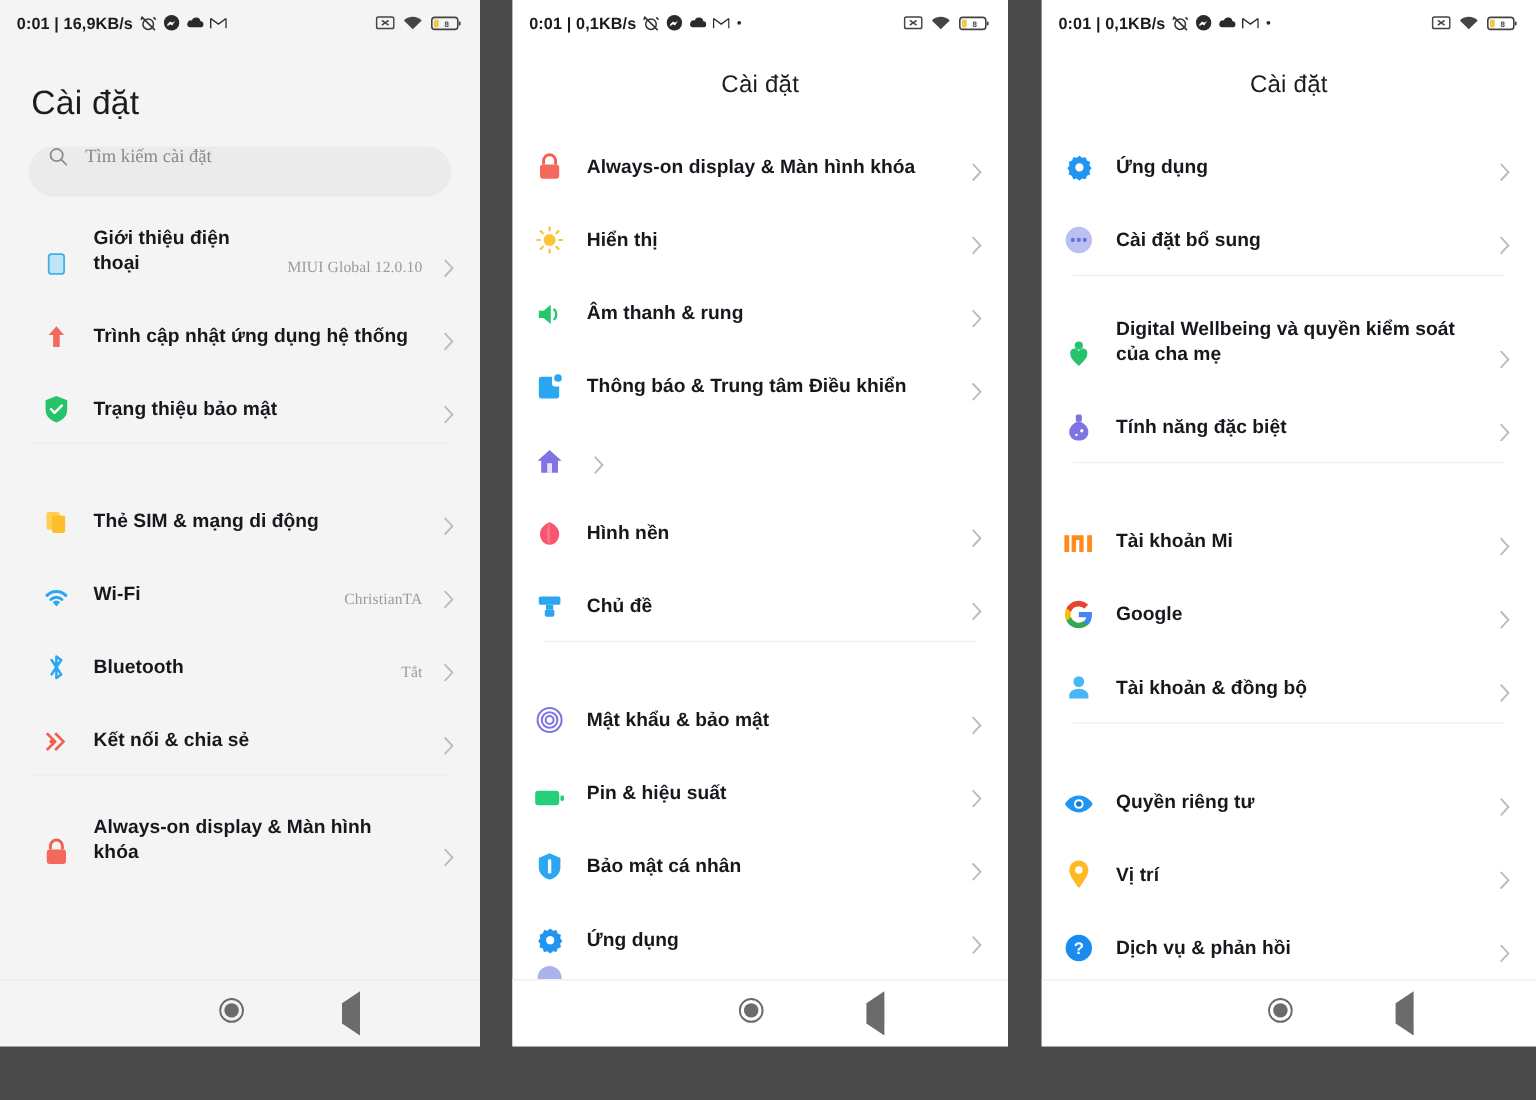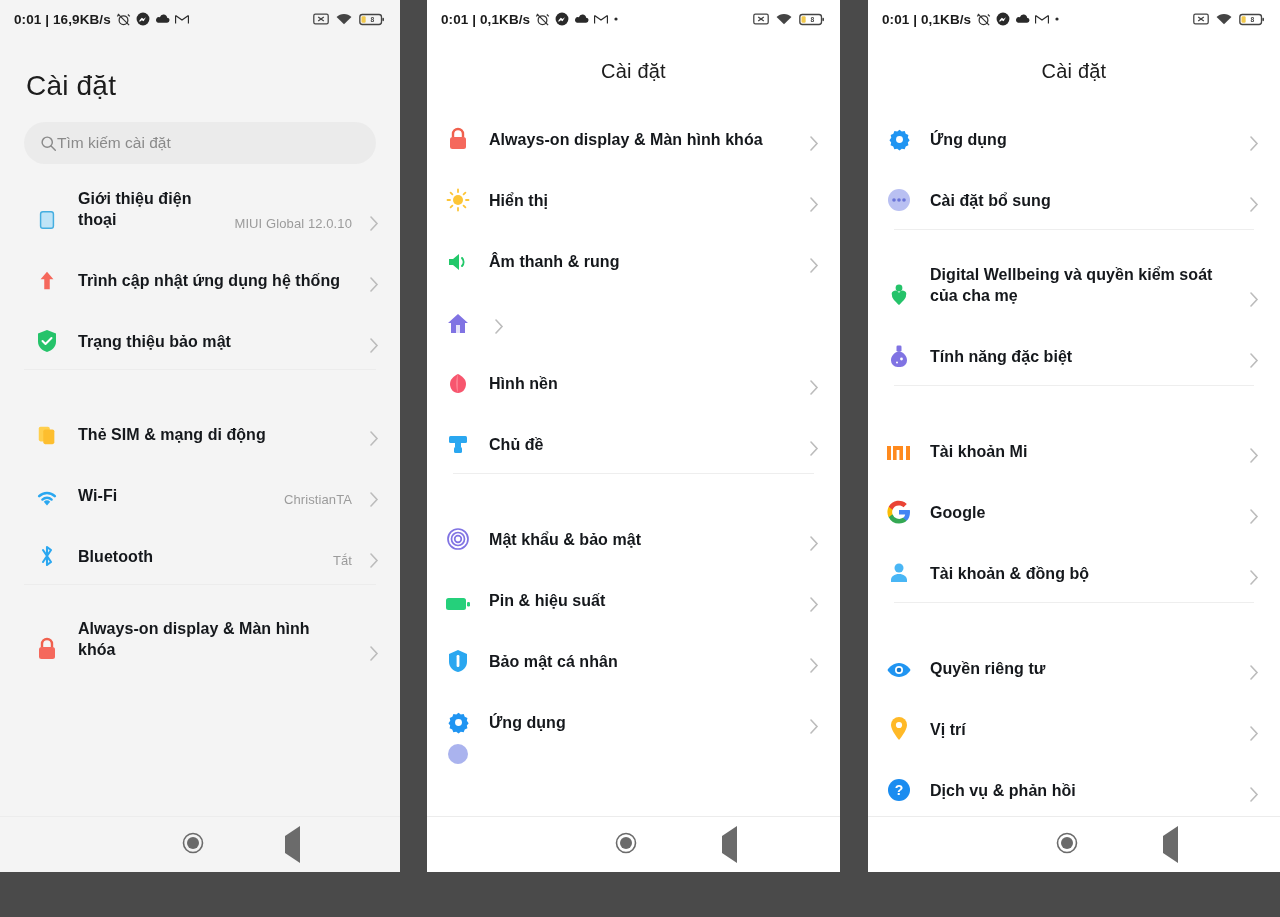--- a/index.html
+++ b/index.html
@@ -38,21 +38,21 @@
   }
   .center-title {
     font-size:20px; font-weight:400; color:#1c1c1c;
     text-align:center; padding:22px 0 14px; letter-spacing:.2px;
   }
 
   
   .search-wrap { padding:22px 24px 0 24px; }
   .searchbox {
     height:42px; background:#ebebeb; border-radius:21px;
-    display:flex; align-items:center; padding:0 16px; 
+    display:flex; align-items:flex-start; padding:0 16px; gap:14px;font-family:Liberation Serif, serif;
   }
   .search-ph { font-size:15.5px; color:#8a8a8a; }
 
   
   .list { flex:1; overflow:hidden; }
   .row {
     display:flex; align-items:flex-end;
     min-height:61px; padding:7px 16px 7px 0;
   }
   .row-ico {
@@ -60,21 +60,21 @@
     align-items:center; justify-content:center;
   }
   .p1 .row { padding-left:16px; }
   .p1 .row-ico { width:62px; flex:0 0 62px; }
   .row-label {
     flex:1; font-size:16px; font-weight:bold; color:#15181c;
     line-height:1.3; letter-spacing:.05px; padding-right:10px;
   }
   .row-value {
     font-size:13px; color:#9b9b9b; white-space:nowrap;
-    padding-right:12px; letter-spacing:.1px;
+    padding-right:12px; letter-spacing:.1px;font-family:Liberation Serif, serif;
   }
   .chev { width:20px; flex:0 0 20px; display:flex; justify-content:center; }
   .sep { height:1px; background:#ececec; margin:9px 24px 9px 24px; }
   .sep-wide { height:1px; background:#eeeeee; margin:10px 26px; }
   .gap { height:13px; }
 
   
   .navbar {
     height:56px; flex:0 0 56px; border-top:1px solid #ececec;
     display:flex; align-items:center; justify-content:space-around;
@@ -252,20 +252,36 @@
       </span>
       <span class="row-label">Bluetooth</span>
       <span class="row-value">Tắt</span>
       <span class="chev">
         <svg width="9" height="15" viewBox="0 0 9 15">
             <path d="M1 1l6 6.5L1 14" fill="none" stroke="#bcbcbc" stroke-width="1.6" stroke-linecap="round"></path>
           </svg>
       </span>
     </div>
 
+    <div class="row">
+      <span class="row-ico">
+        <svg width="24" height="22" viewBox="0 0 24 22">
+            <path d="M4 4l7 7-7 7" fill="none" stroke="#f0604d" stroke-width="2.2" stroke-linejoin="round"></path>
+            <path d="M11 4l7 7-7 7" fill="none" stroke="#f0604d" stroke-width="2.2" stroke-linejoin="round"></path>
+            <circle cx="8" cy="11" r="1.8" fill="#f0604d"></circle>
+          </svg>
+      </span>
+      <span class="row-label">Kết nối &amp; chia sẻ</span>
+      <span class="row-value"></span>
+      <span class="chev">
+        <svg width="9" height="15" viewBox="0 0 9 15">
+            <path d="M1 1l6 6.5L1 14" fill="none" stroke="#bcbcbc" stroke-width="1.6" stroke-linecap="round"></path>
+          </svg>
+      </span>
+    </div>
 
     <div class="sep"></div>
     <div class="gap"></div>
 
     <div class="row">
       <span class="row-ico">
         <svg width="22" height="24" viewBox="0 0 22 24">
             <path d="M6 10V7a5 5 0 0 1 10 0v3" fill="none" stroke="#f0604d" stroke-width="2.4"></path>
             <rect x="3" y="10" width="16" height="12" rx="2.5" fill="#f5685c"></rect>
           </svg>
@@ -398,20 +414,34 @@
           </svg>
       </span>
       <span class="row-label">Âm thanh &amp; rung</span>
       <span class="chev">
         <svg width="9" height="15" viewBox="0 0 9 15">
             <path d="M1 1l6 6.5L1 14" fill="none" stroke="#bcbcbc" stroke-width="1.6" stroke-linecap="round"></path>
           </svg>
       </span>
     </div>
 
+    <div class="row">
+      <span class="row-ico">
+        <svg width="24" height="24" viewBox="0 0 24 24">
+            <path d="M3 6a2 2 0 0 1 2-2h9v6a2 2 0 0 0 2 2h4v8a2 2 0 0 1-2 2H5a2 2 0 0 1-2-2z" fill="#2aa7f0"></path>
+            <circle cx="19" cy="5" r="3.2" fill="#2aa7f0"></circle>
+          </svg>
+      </span>
+      <span class="row-label">Thông báo &amp; Trung tâm Điều khiển</span>
+      <span class="chev">
+        <svg width="9" height="15" viewBox="0 0 9 15">
+            <path d="M1 1l6 6.5L1 14" fill="none" stroke="#bcbcbc" stroke-width="1.6" stroke-linecap="round"></path>
+          </svg>
+      </span>
+    </div>
 
     <div class="row">
       <span class="row-ico">
         <svg width="24" height="22" viewBox="0 0 24 22">
             <path d="M12 2l10 9h-3v10H5V11H2z" fill="#8073e3"></path>
             <rect x="10" y="13" width="4" height="8" fill="#fff" opacity=".8"></rect>
           </svg>
       </span>
       <span class="chev">
         <svg width="9" height="15" viewBox="0 0 9 15">

